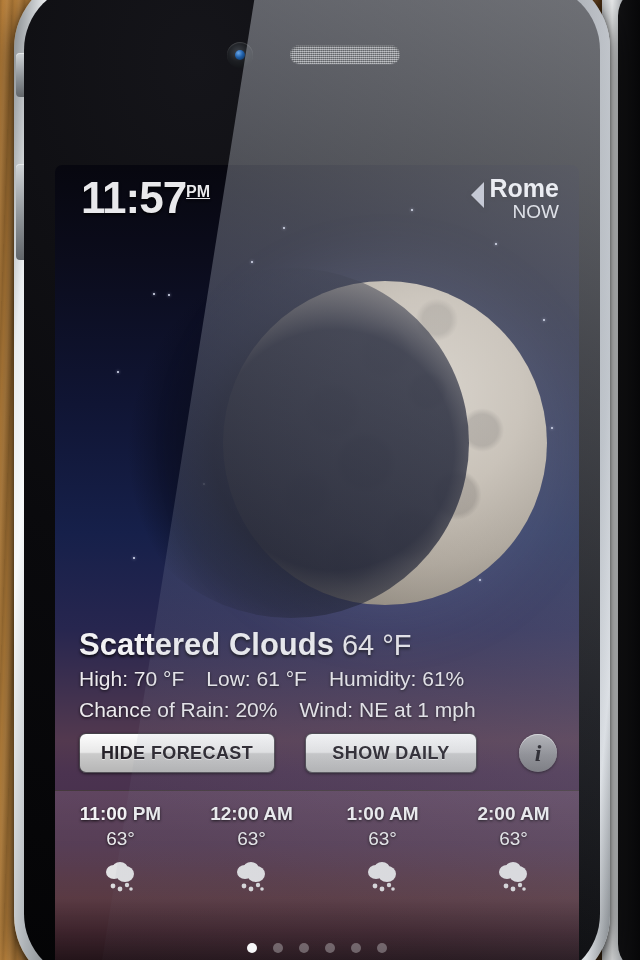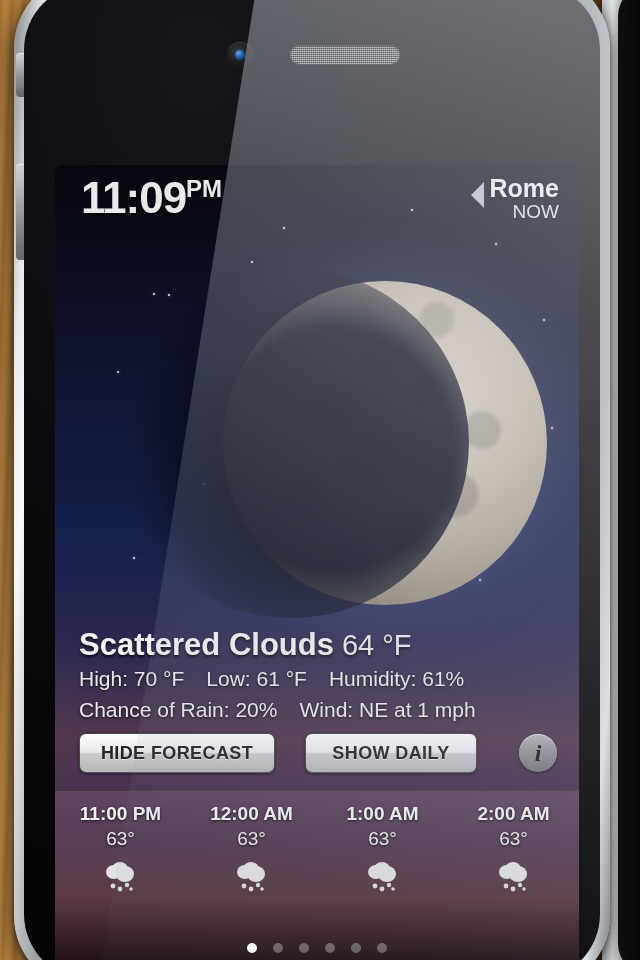--- a/index.html
+++ b/index.html
@@ -123,21 +123,21 @@
     background:radial-gradient(circle at 62% 52%, rgba(8,10,26,.94) 0 42%, rgba(8,10,26,.55) 58%, rgba(8,10,26,0) 72%);
   }
 
   
   #header { position:absolute; left:0; top:0; width:100%; height:72px; }
   #clock {
     position:absolute; left:26px; top:8px;
     color:#e9e9ec; font-size:44px; font-weight:bold; letter-spacing:-1px;
     text-shadow:0 2px 3px rgba(0,0,0,.75);
   }
-  #clock-ampm { font-size:24px; font-weight:bold; vertical-align:super; letter-spacing:0; }
+  #clock-ampm { font-size:16px; font-weight:bold; vertical-align:super; letter-spacing:0;text-decoration:underline; }
   #loc-block { position:absolute; right:20px; top:10px; text-align:right; }
   #loc-name {
     color:#f1f1f4; font-size:25px; font-weight:bold; line-height:26px;
     text-shadow:0 2px 3px rgba(0,0,0,.7);
   }
   #loc-sub {
     color:#dfe0e6; font-size:19px; line-height:22px;
     text-shadow:0 1px 2px rgba(0,0,0,.7);
   }
   #loc-arrow {
@@ -255,21 +255,21 @@
           <div class="star" style="left: 78px; top: 392px;"></div>
           <div class="star" style="left: 424px; top: 414px;"></div>
         </div>
 
       <div id="moon">
         <div id="moon-shadow"></div>
       </div>
 
       <div id="header">
         <div id="clock">
-          <span>11:09</span><span id="clock-ampm">PM</span>
+          <span>11:57</span><span id="clock-ampm">PM</span>
         </div>
         <div id="loc-arrow"></div>
         <div id="loc-block">
           <div id="loc-name">Rome</div>
           <div id="loc-sub">NOW</div>
         </div>
       </div>
 
       <div id="conditions">
         <div id="cond-line1">

